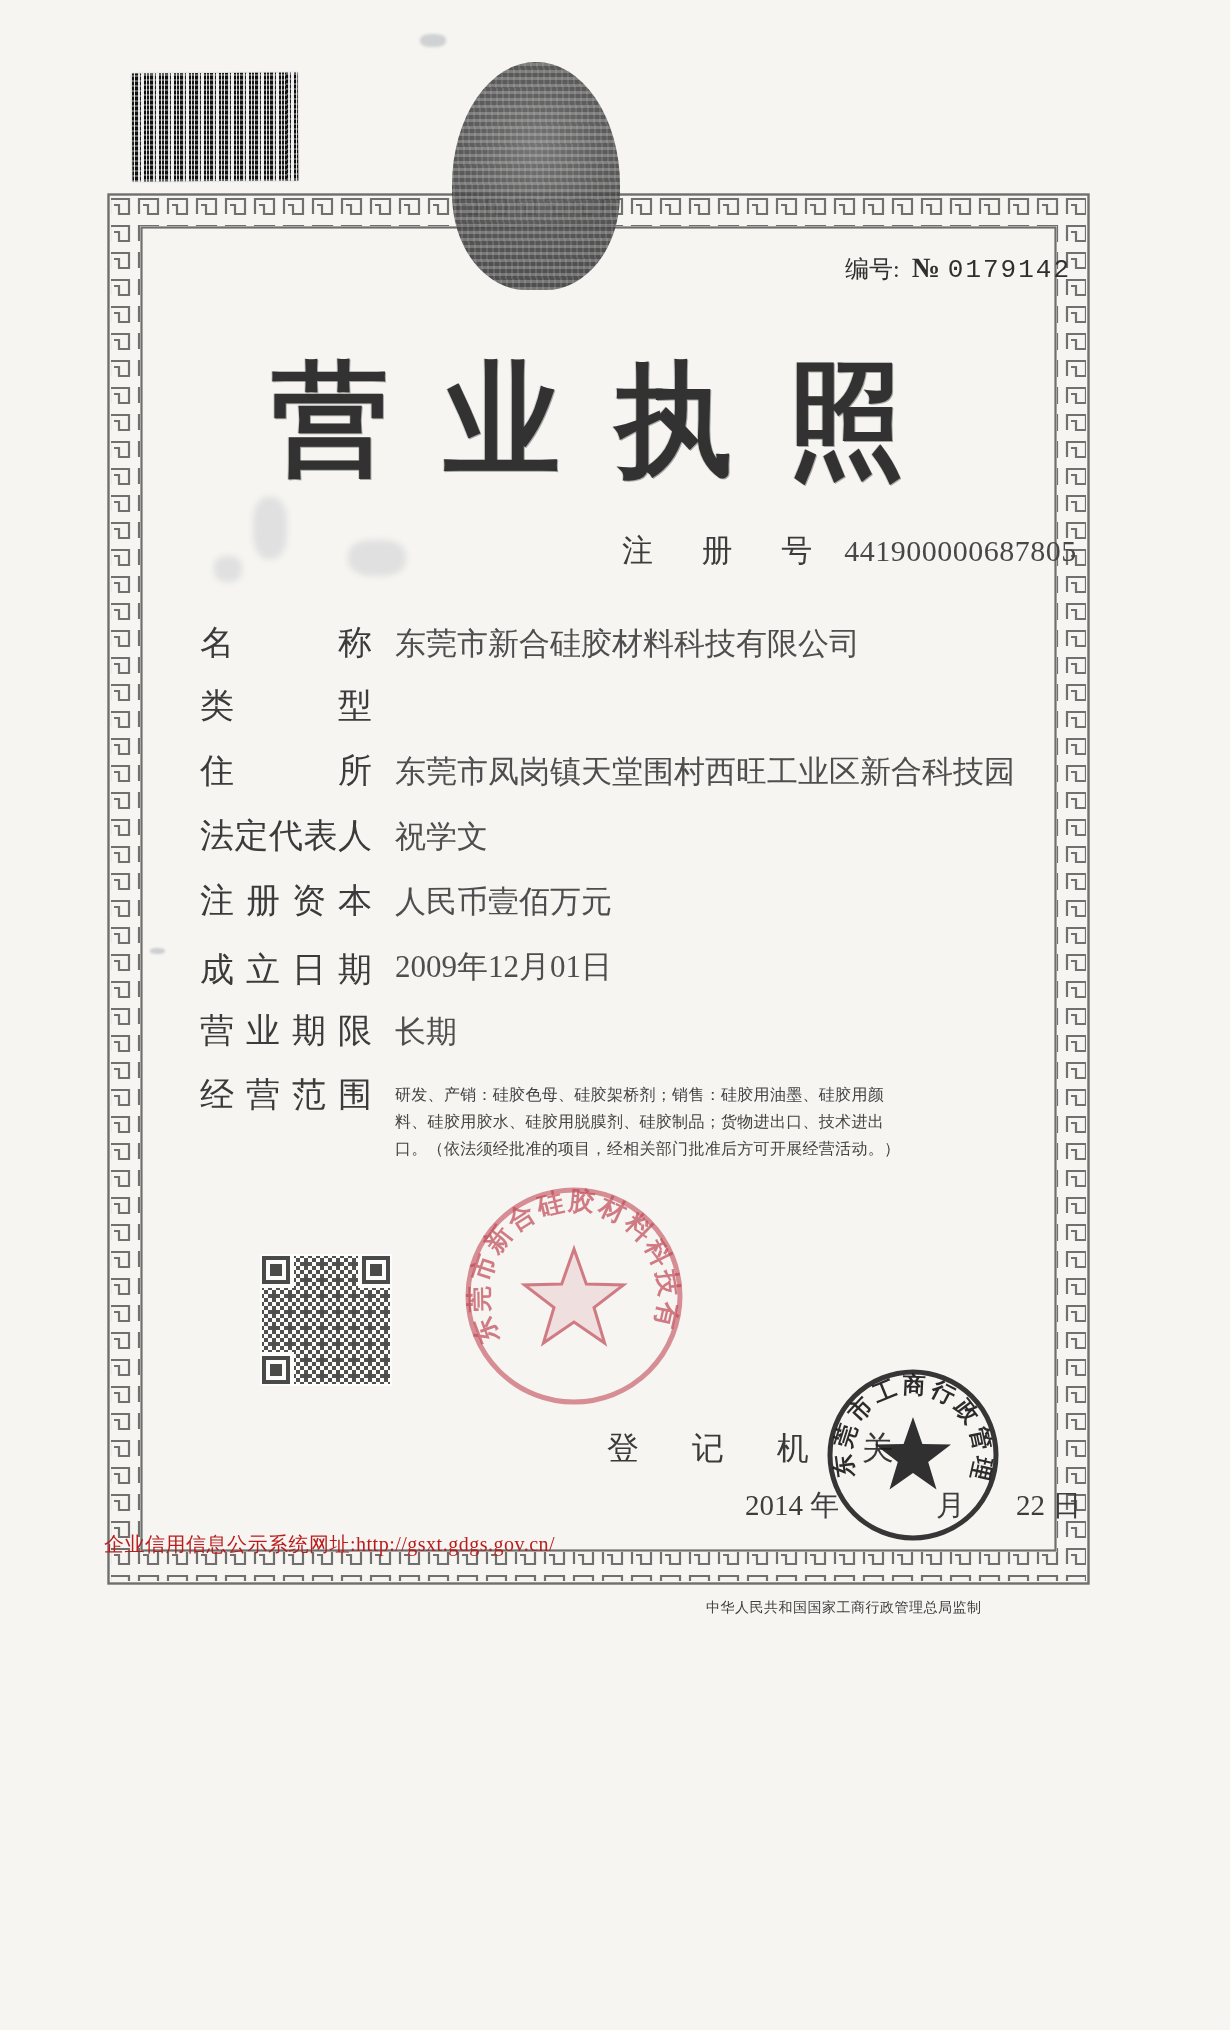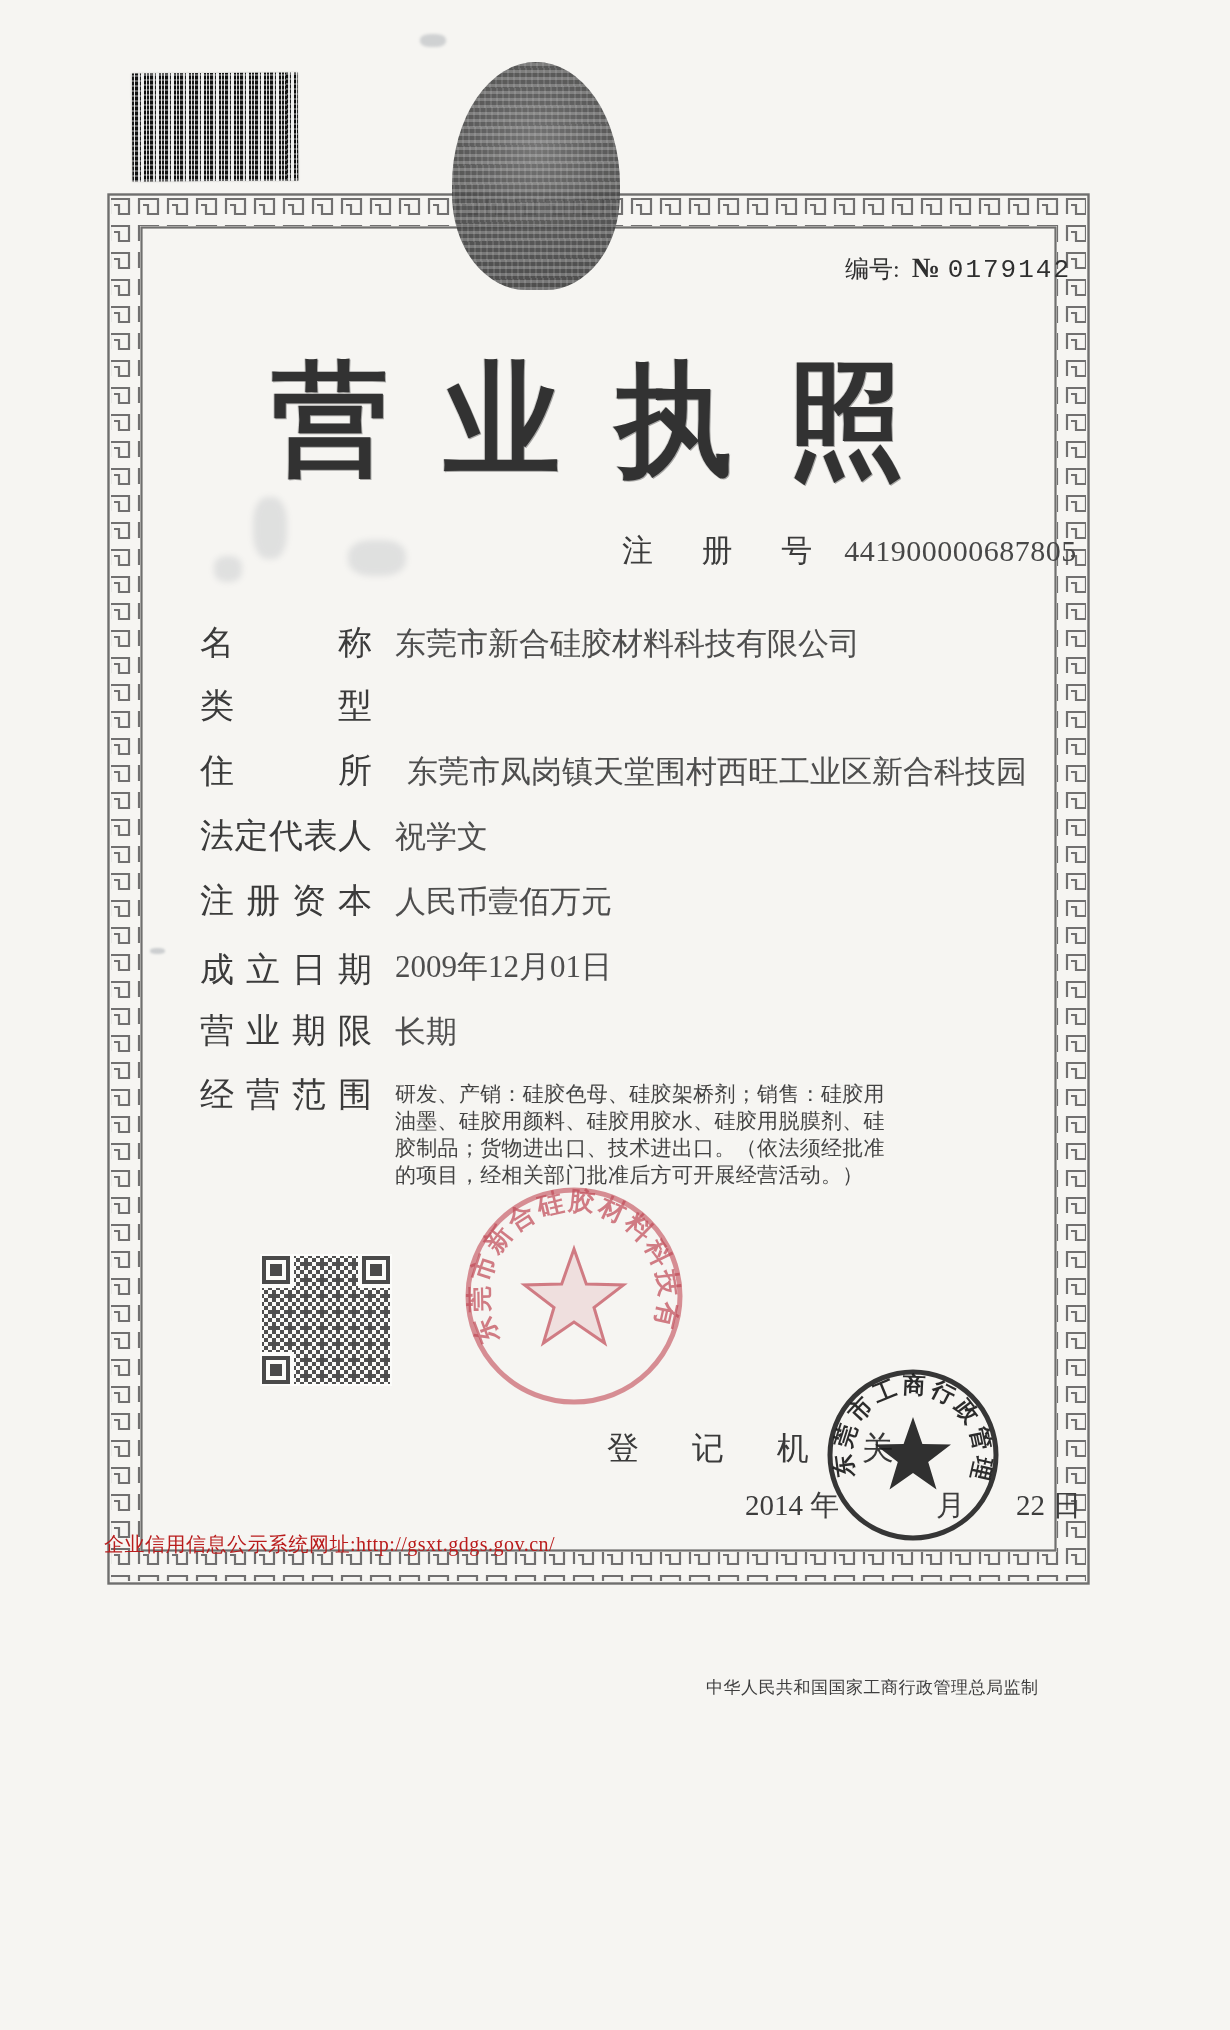--- a/index.html
+++ b/index.html
@@ -62,24 +62,24 @@
   .row .lbl{
     width:172px;flex:0 0 172px;font-size:34px;font-weight:400;color:#3b3b3b;
     text-align:justify;text-align-last:justify;line-height:1.1;
   }
   .row .val{
     margin-left:23px;font-size:31px;color:#4e4e4e;white-space:nowrap;
     font-family:"Liberation Serif","DejaVu Serif",serif;
   }
   .row.scope{align-items:flex-start;}
   .row.scope .val{
-    white-space:normal;width:508px;font-size:21px;line-height:27px;
+    white-space:normal;width:508px;font-size:16px;line-height:27px;
     color:#434343;padding-top:5px;letter-spacing:.3px;
   }
-  #row-0{top:623px;} #row-1{top:687px;flex-direction:column;} #row-2{top:751px;gap:12px;} #row-3{top:816px;}
+  #row-0{top:623px;} #row-1{top:687px;flex-direction:column;} #row-2{top:751px;} #row-3{top:816px;}
   #row-4{top:881px;} #row-5{top:946px;align-items:flex-end;} #row-6{top:1011px;} #row-7{top:1076px;}
 
   
   .registrar{left:607px;top:1427px;font-size:32px;font-weight:500;
     letter-spacing:22px;color:#3a3a3a;white-space:nowrap;}
   .issue-date span{position:absolute;font-size:29px;color:#3d3d3d;
     font-family:"Liberation Serif","DejaVu Serif",serif;white-space:nowrap;}
   .issue-date .d-prefix{left:745px;top:1486px;}
   .issue-date .d-month{left:936px;top:1486px;}
   .issue-date .d-day{left:1016px;top:1486px;}
@@ -90,21 +90,21 @@
 
   
   #qr{left:260px;top:1254px;opacity:.88;}
 
   
   .footer-left{
     left:104px;top:1531px;font-size:20px;color:#b91c1c;white-space:nowrap;
     font-family:"Liberation Serif","DejaVu Serif",serif;letter-spacing:.5px;
   }
   .footer-right{
-    left:706px;top:1676px;font-size:17px;color:#3e3e3e;white-space:nowrap;
+    left:706px;top:1599px;font-size:14px;color:#3e3e3e;white-space:nowrap;
     font-weight:500;letter-spacing:.5px;
   }
 
   
   .smudge{background:#6d7682;border-radius:40%;filter:blur(3px);opacity:.16;}
   .sm1{left:253px;top:497px;width:34px;height:62px;}
   .sm2{left:348px;top:540px;width:58px;height:36px;}
   .sm3{left:420px;top:34px;width:26px;height:13px;opacity:.28;filter:blur(1.5px);}
   .sm4{left:150px;top:948px;width:15px;height:6px;opacity:.3;filter:blur(1px);}
   .sm5{left:214px;top:556px;width:28px;height:26px;}

